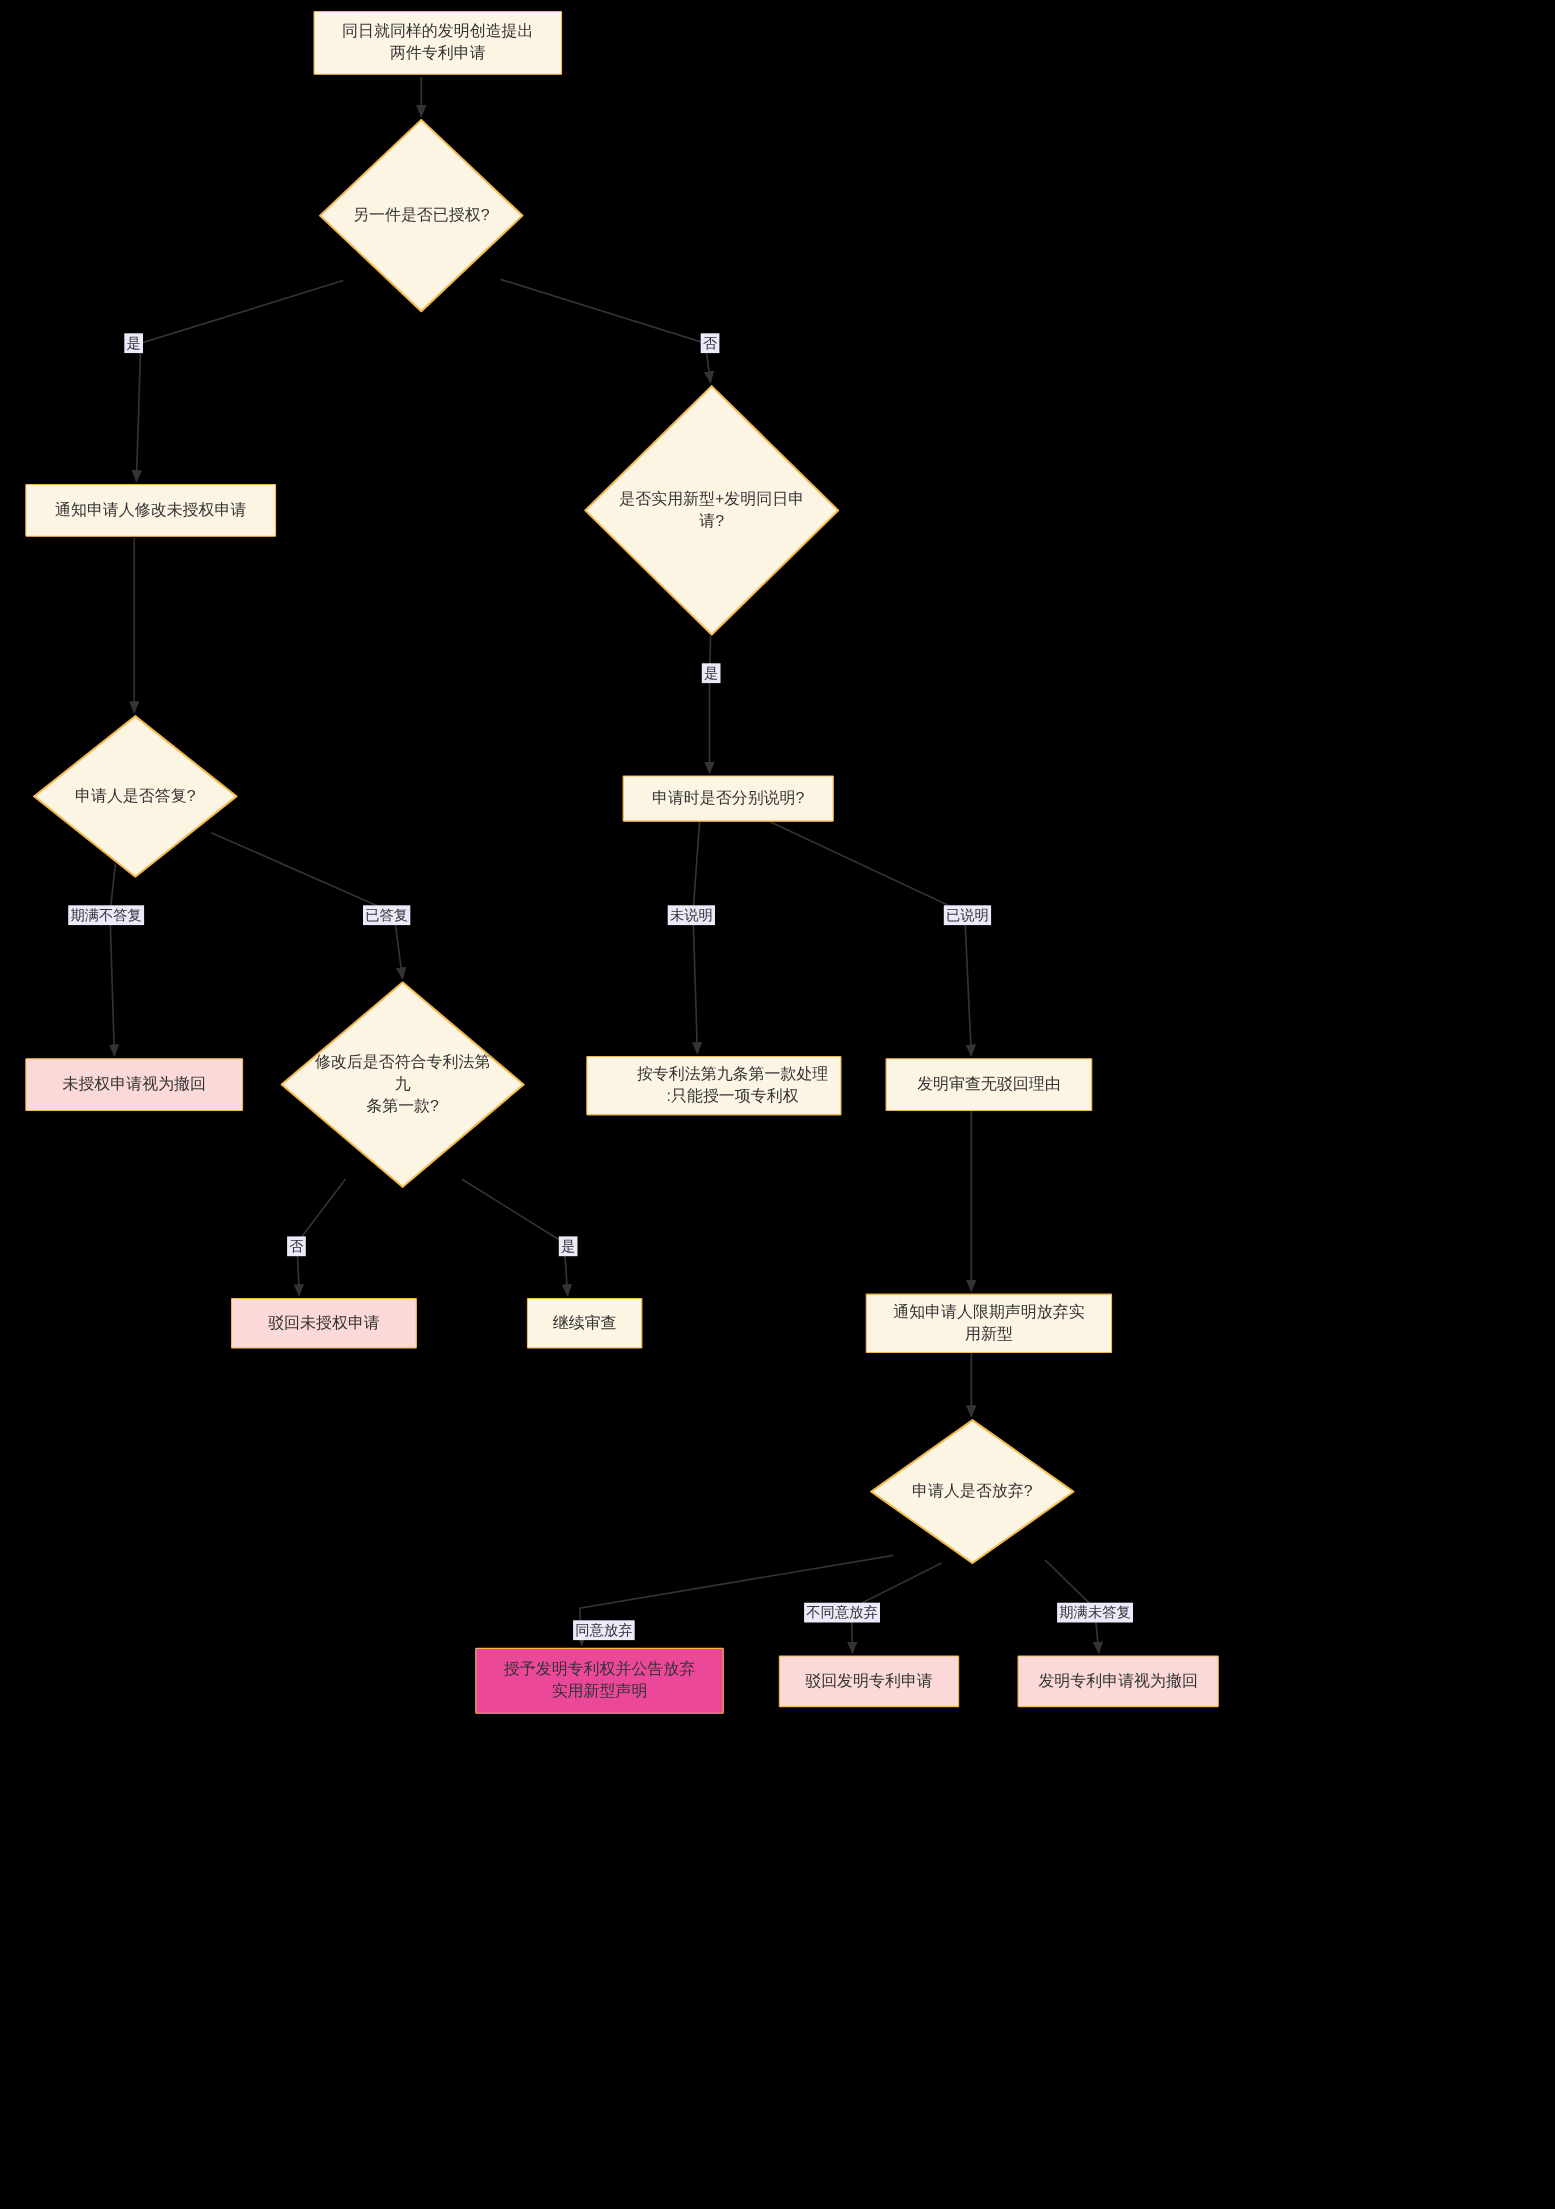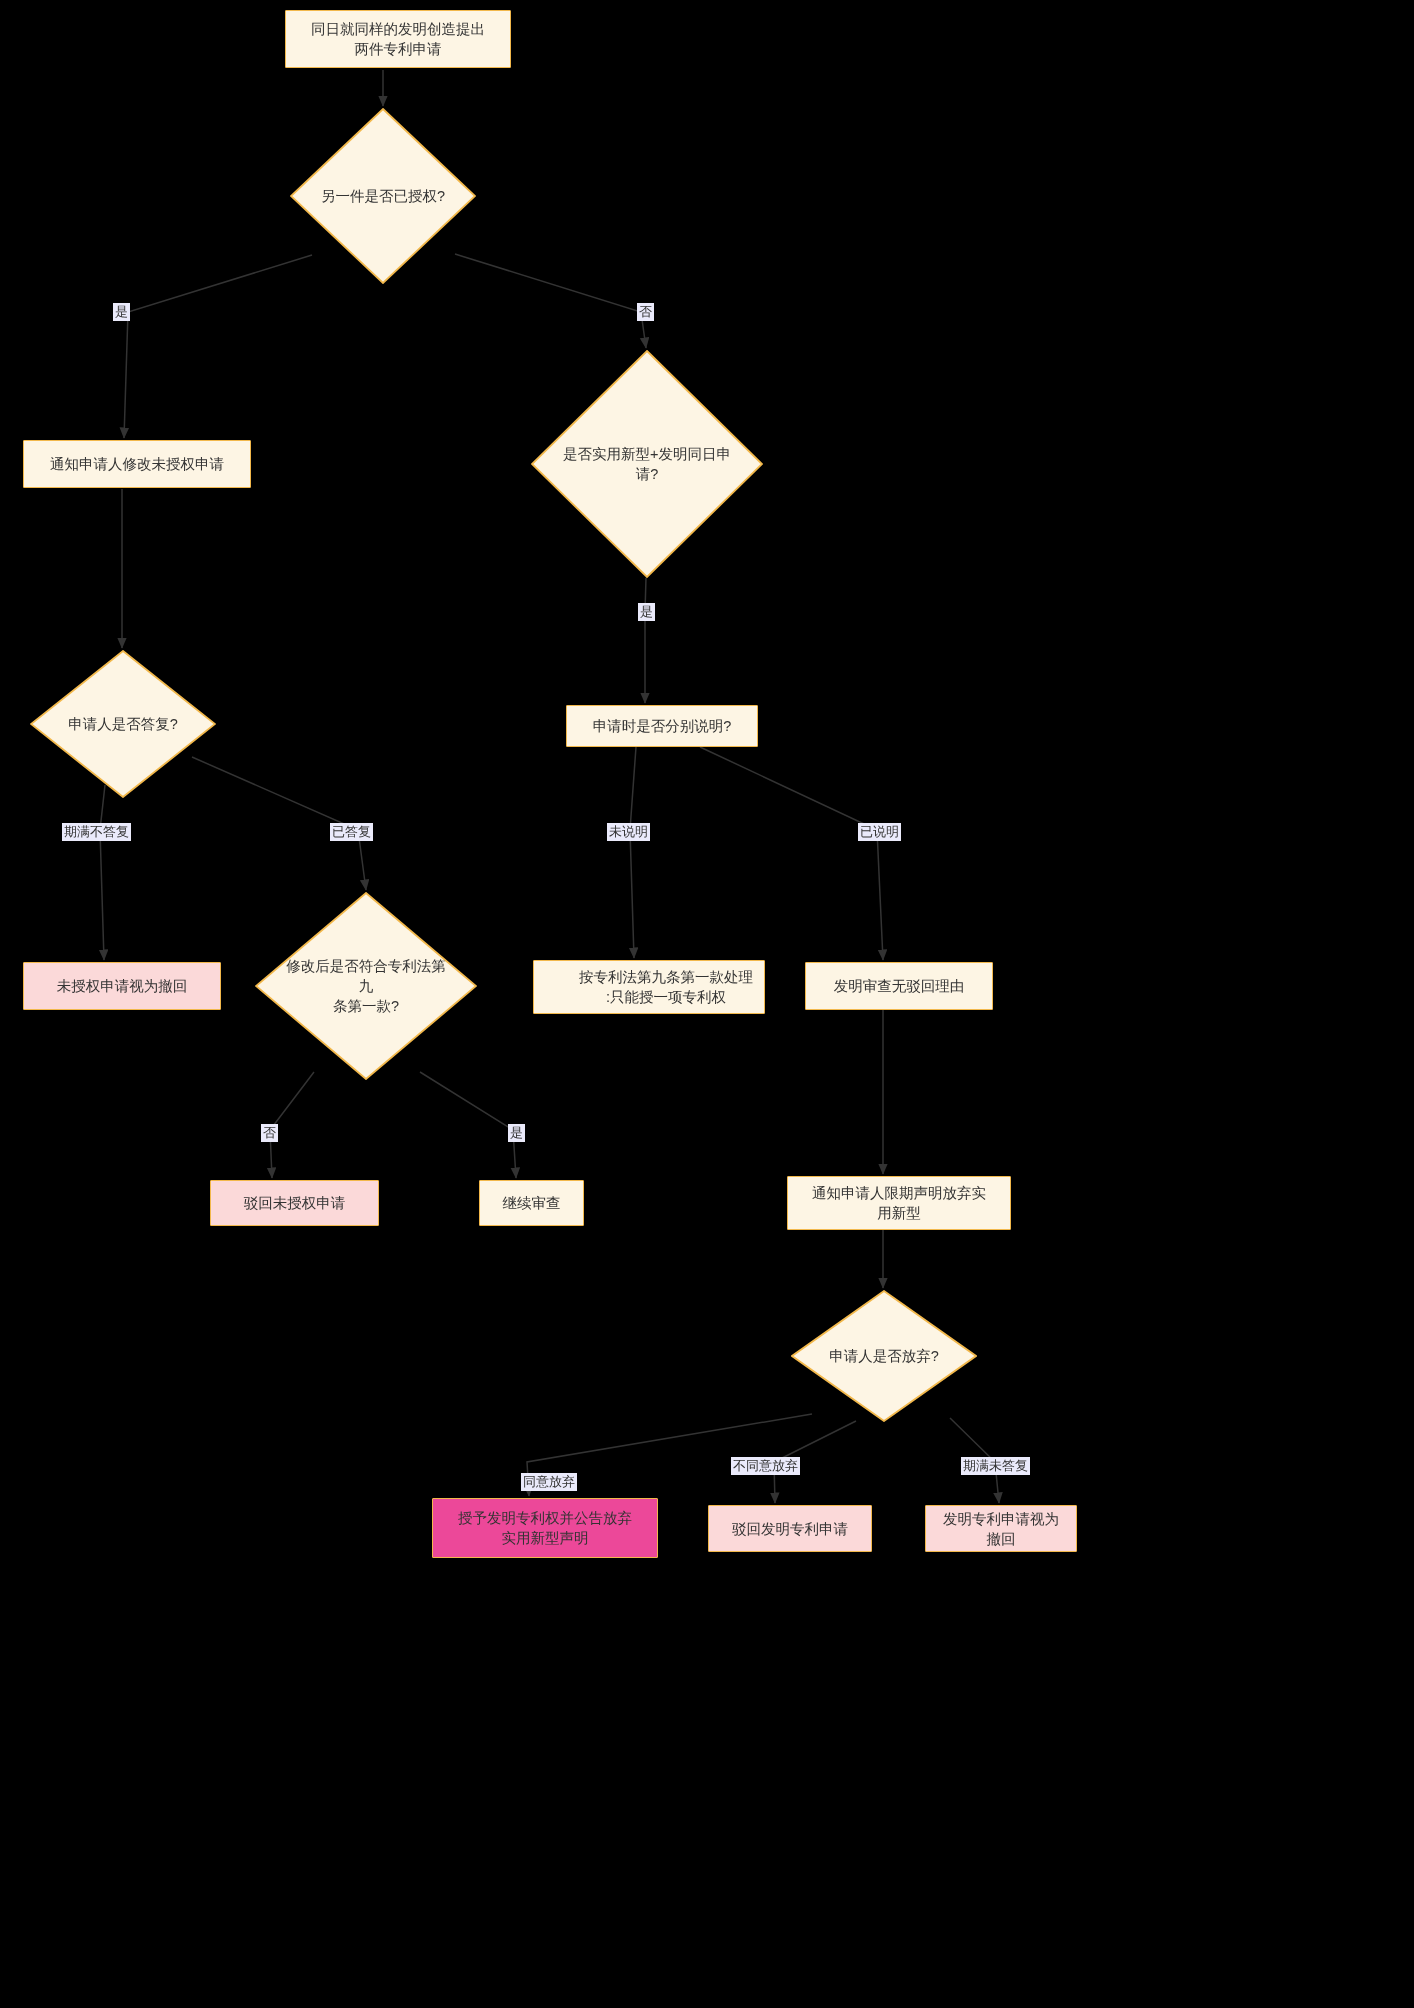--- a/index.html
+++ b/index.html
@@ -197,21 +197,21 @@
   </div>
 
   <div class="node rect green" style="left:417px; top:1498px; width:226px; height:60px;">
     <span>授予发明专利权并公告放弃<br>实用新型声明</span>
   </div>
 
   <div class="node rect pink" style="left:693px; top:1505px; width:164px; height:47px;align-items:center;">
     <span>驳回发明专利申请</span>
   </div>
 
-  <div class="node rect pink" style="left:910px; top:1505px; width:152px; height:47px;">
+  <div class="node rect pink" style="left:910px; top:1505px; width:183px; height:47px;">
     <span>发明专利申请视为撤回</span>
   </div>
 
   <div class="elabel" style="left:113px; top:303px;">
     <span>是</span>
   </div>
 
   <div class="elabel" style="left:637px; top:303px;">
     <span>否</span>
   </div>

